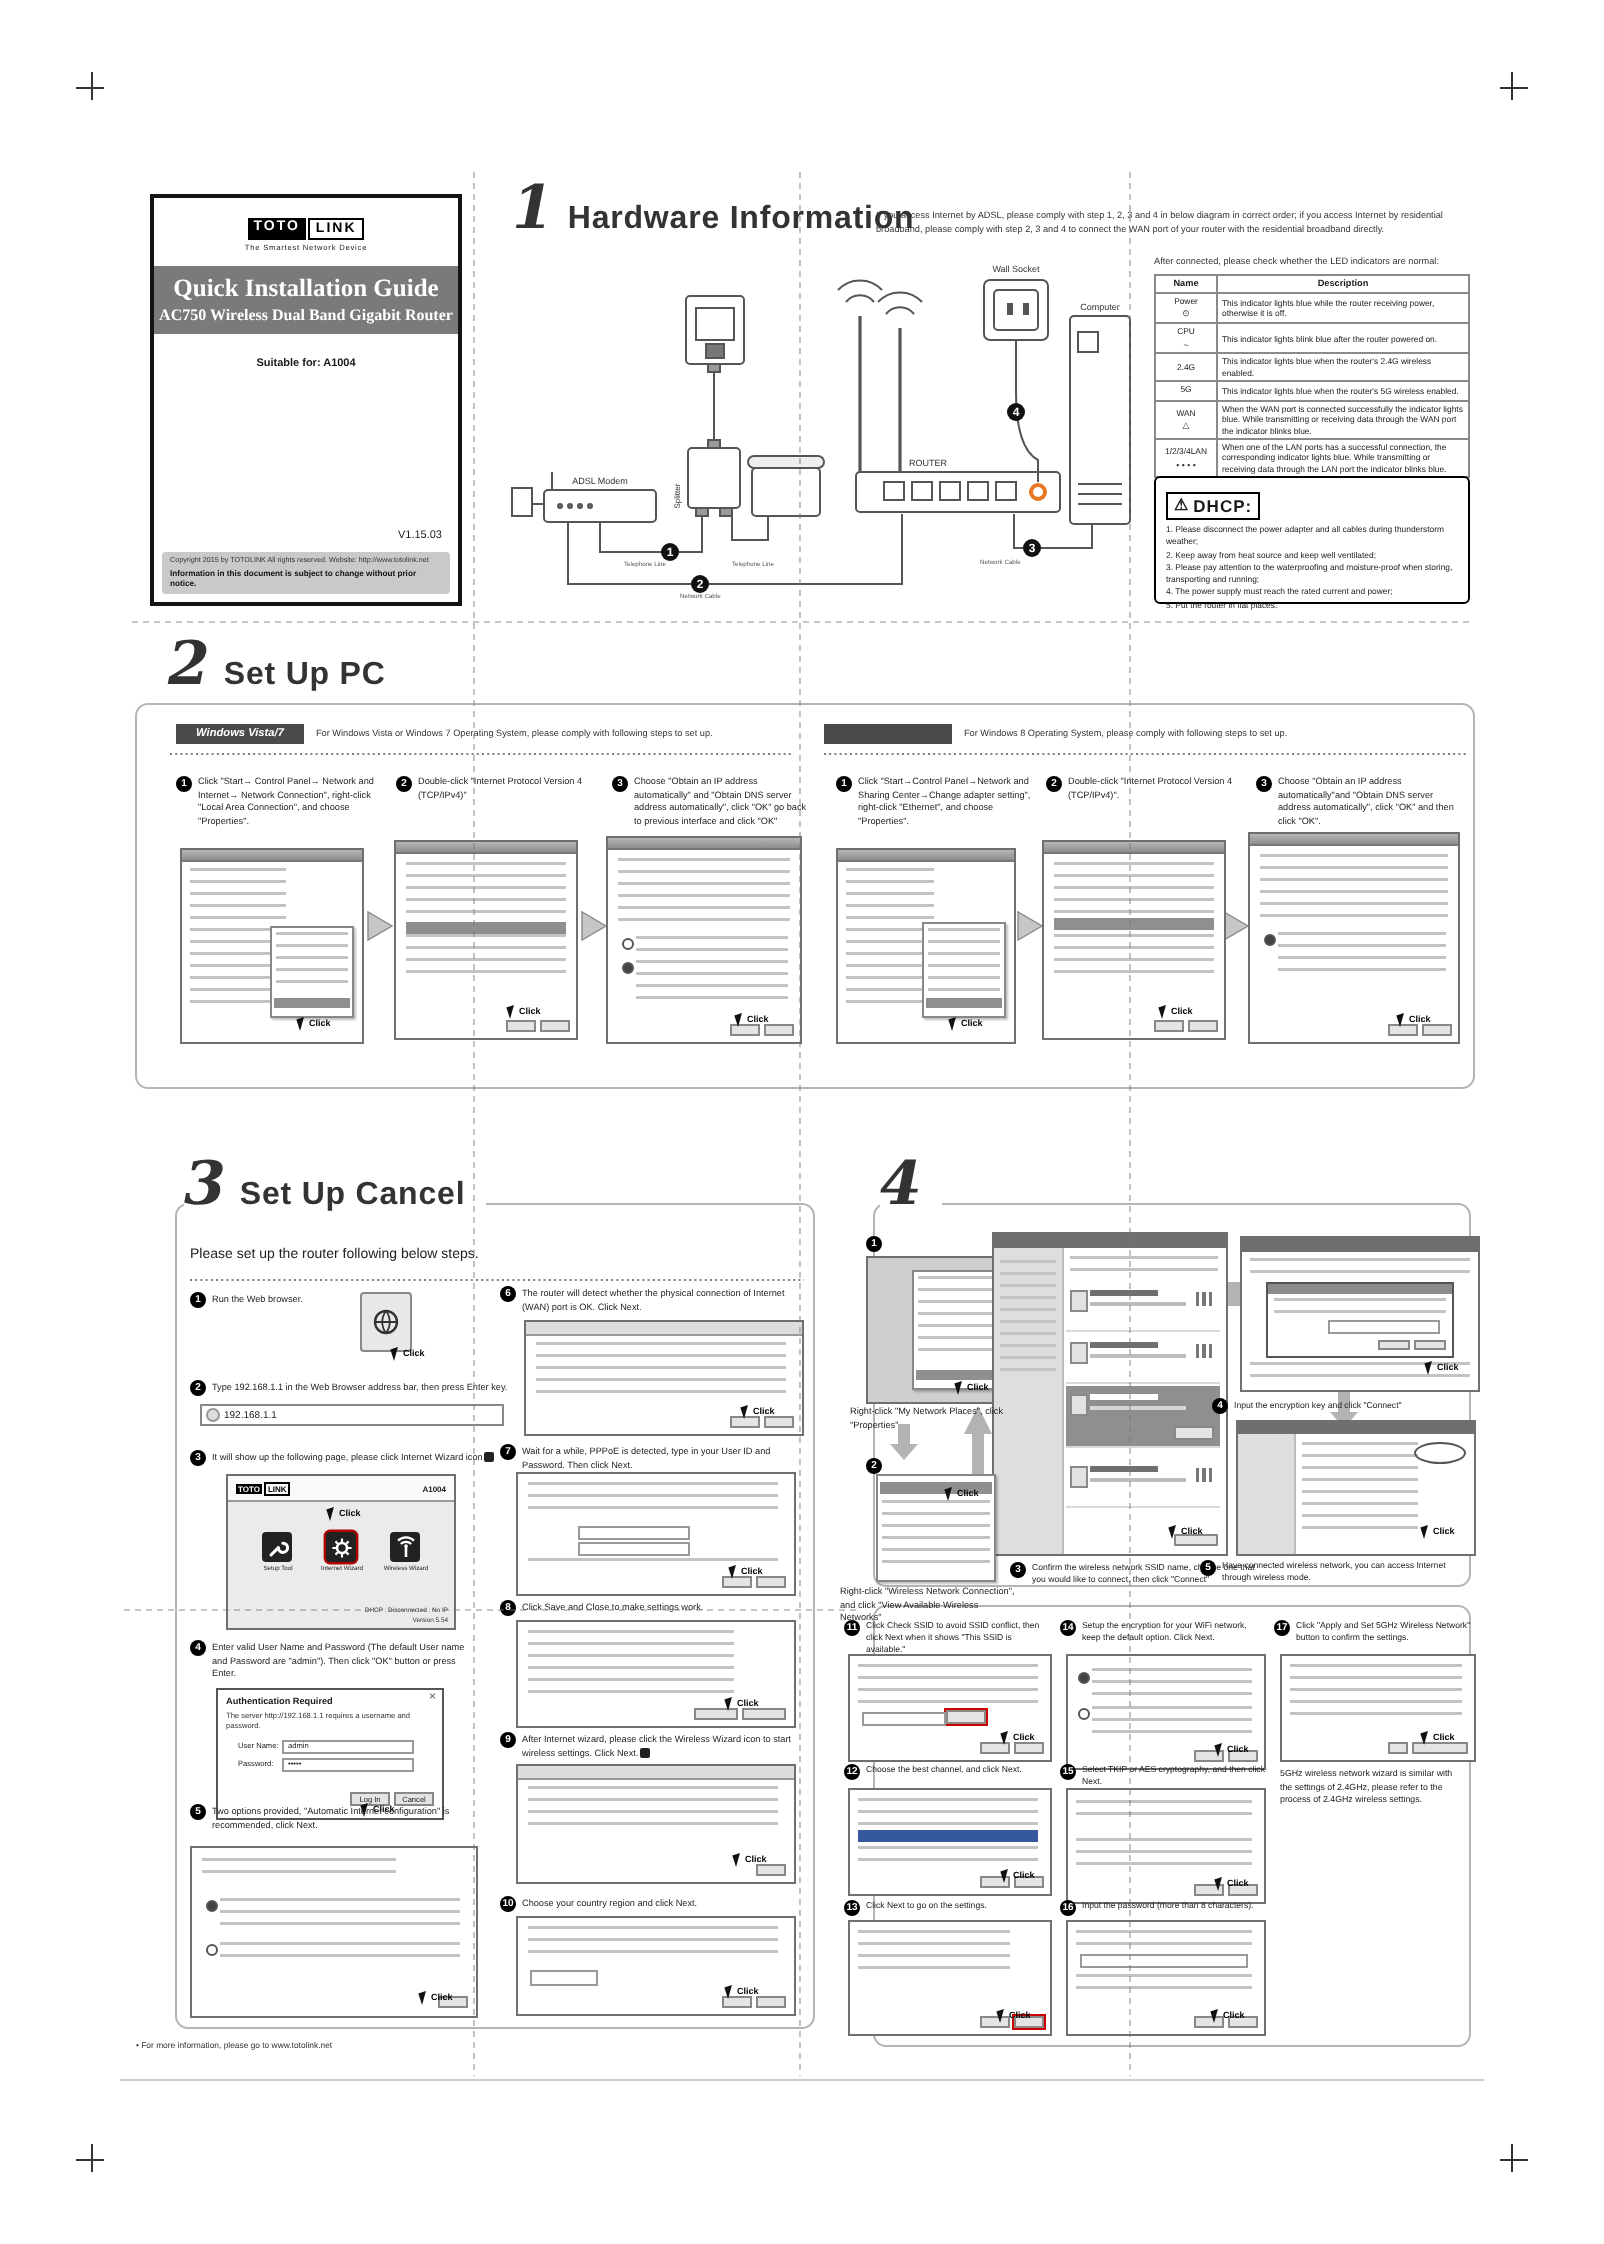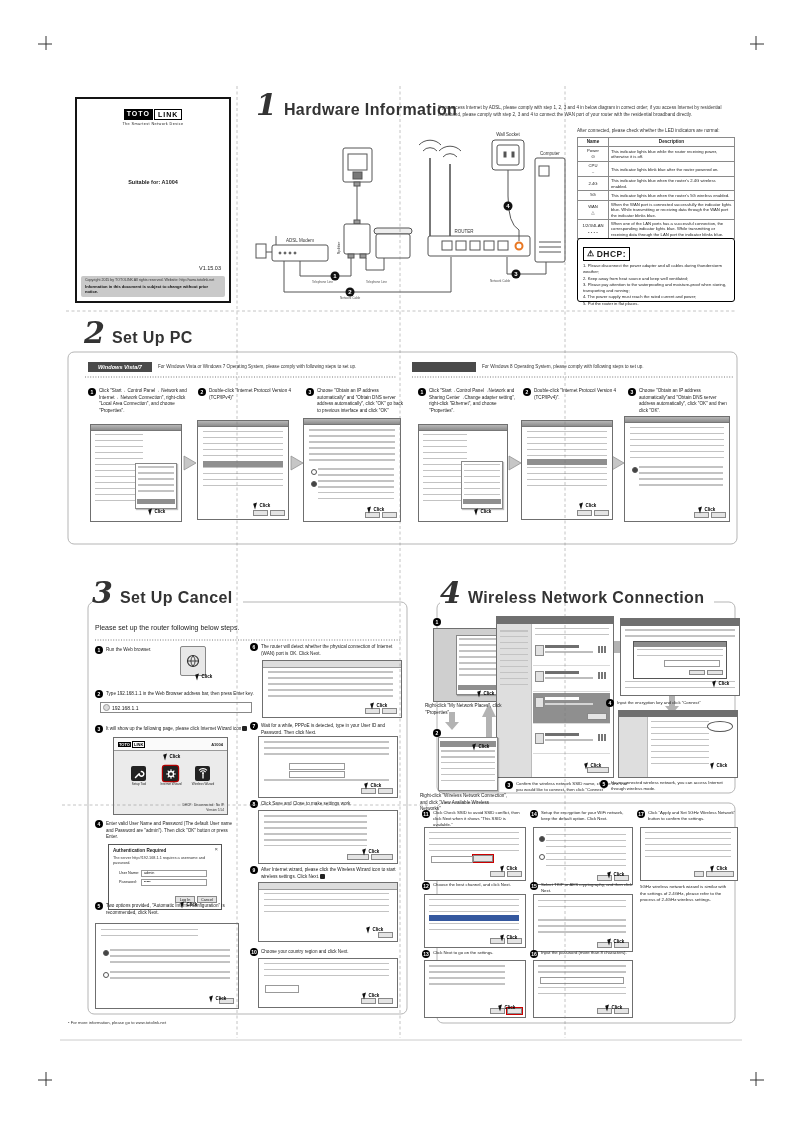--- a/index.html
+++ b/index.html
@@ -97,20 +97,24 @@
     <path d="M466,758 H484 Q489,758 489,752 V716" fill="none" stroke="#b3b3b3" stroke-width="6"></path>
     <polygon points="482,717 496,717 489,703" fill="#b3b3b3"></polygon>
   </svg>
 
   <div class="cover abs" style="left:75px;top:97px;width:152px;height:202px">
     <div class="clogo">
       <span class="l1">TOTO</span>
         <span class="l2">LINK</span>
     </div>
     <div class="ctag">The Smartest Network Device</div>
+    <div class="cban">
+      <div class="t1">Quick Installation Guide</div>
+      <div class="t2">AC750 Wireless Dual Band Gigabit Router</div>
+    </div>
     <div class="csuit">Suitable for: A1004</div>
     <div class="cver">V1.15.03</div>
     <div class="cfoot">
       <div class="f1">Copyright 2015 by TOTOLINK All rights reserved. Website: http://www.totolink.net</div>
       <div class="f2">Information in this document is subject to change without prior notice.</div>
     </div>
   </div>
 
   <div class="sec-head abs" style="left:256px;top:92px">
     <span class="sec-num">1</span>
@@ -482,21 +486,20 @@
     <div class="input abs" style="left:6px;top:26px;width:28px;height:6px"></div>
     <div class="btns" style="right:4px;bottom:3px">
         <div class="btn"></div>
         <div class="btn"></div>
       </div>
     <span class="click abs" style="left:104px;top:34px">Click</span>
   </div>
 
   <div class="sec-head abs" style="left:440px;top:580px">
     <span class="sec-num">4</span>
-    <span class="sec-title">Wireless Network Connection</span>
   </div>
 
   <span class="n abs" style="left:433px;top:618px">1</span>
   <div class="shot abs" style="left:433px;top:628px;width:74px;height:72px;background:#cfcfcf">
     <div class="menu abs" style="right:4px;top:6px;width:46px;height:58px">
       <div class="abs skel" style="left:2px;top:2px;right:2px;height:42px"></div>
       <div class="hl abs" style="left:1px;bottom:4px;right:1px;height:5px"></div>
     </div>
     <span class="click abs" style="left:44px;top:62px">Click</span>
   </div>

